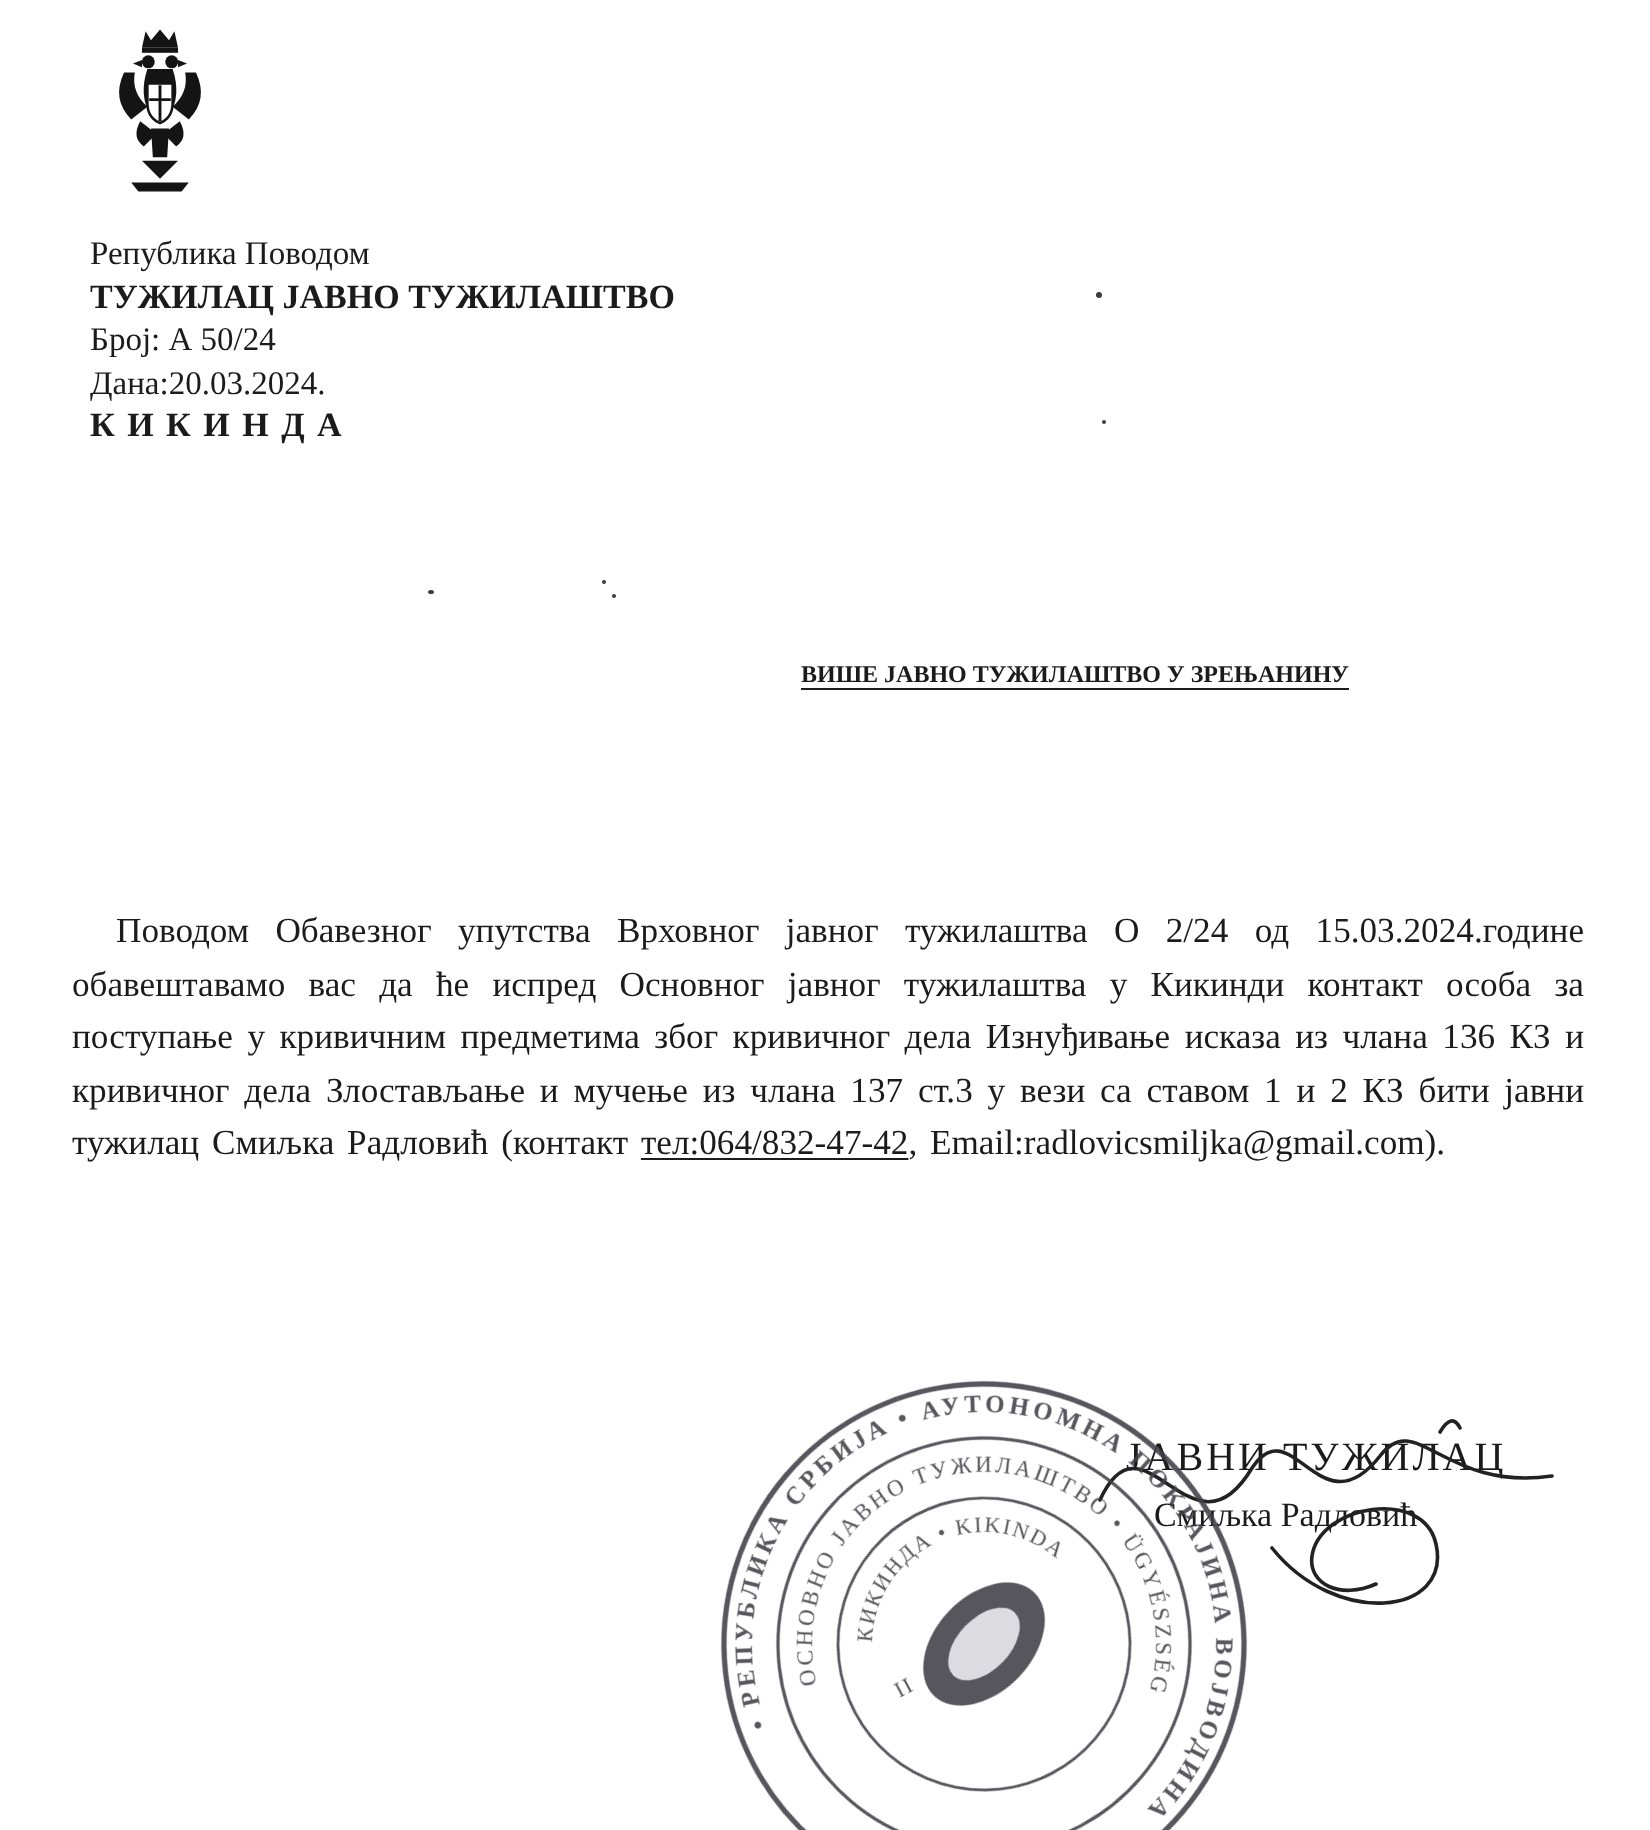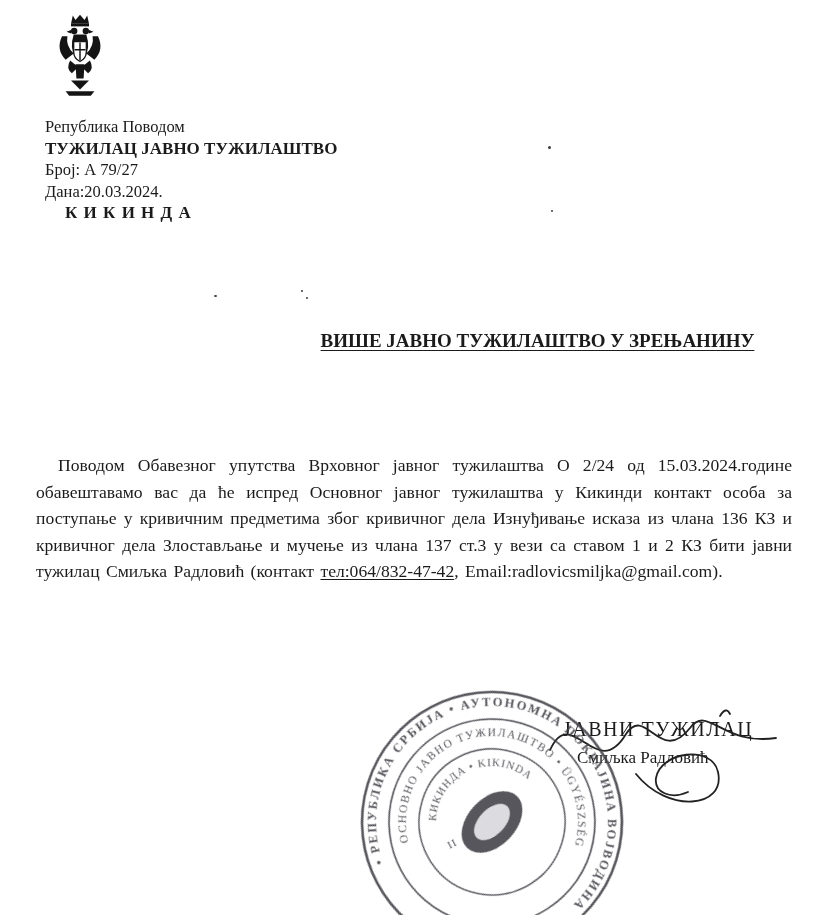--- a/index.html
+++ b/index.html
@@ -5,25 +5,25 @@
   html,body{margin:0;padding:0;}
   body{
     width:825px;height:915px;position:relative;overflow:hidden;
     background:#ffffff;color:#1b1b1b;
     font-family:"Liberation Serif","DejaVu Serif",serif;
   }
   .abs{position:absolute;}
   
   .hdr{left:45px;top:116px;line-height:21.5px;font-size:16.5px;}
   .hdr .b{font-weight:bold;font-size:17px;}
-  .hdr .city{font-weight:bold;letter-spacing:1px;margin-left:20px;}
+  .hdr .city{font-weight:bold;letter-spacing:1px;}
   
   .title{
     left:285px;top:330px;width:505px;text-align:center;
-    font-weight:bold;font-size:19px;
+    font-weight:bold;font-size:12px;
     text-decoration:underline;text-underline-offset:3px;
   }
   
   .bodytext{
     left:36px;top:452px;width:756px;
     font-size:17.6px;line-height:26.5px;
     text-align:justify;text-align-last:left;text-indent:22px;
     word-spacing:2px;
   }
   .bodytext .u{text-decoration:underline;text-underline-offset:2px;margin-top:19px;}
@@ -70,21 +70,21 @@
     <g>
       <path d="M23 33 h14 v11 q0 8 -7 11 q-7 -3 -7 -11 z" fill="#ffffff" stroke="#141414" stroke-width="1.4"></path>
       <path d="M30 34 v20 M24 42 h12" stroke="#141414" stroke-width="1.6" fill="none"></path>
     </g>
   </svg>
 </div>
 
 <div class="abs hdr">
   <div>Република Поводом</div>
   <div class="b">ТУЖИЛАЦ ЈАВНО ТУЖИЛАШТВО</div>
-  <div>Број: А 79/27</div>
+  <div>Број: А 50/24</div>
   <div>Дана:20.03.2024.</div>
   <div class="b city">К И К И Н Д А</div>
 </div>
 
 <div class="abs speck" style="left:548px;top:146px;width:3px;height:3px;"></div>
 <div class="abs speck" style="left:551px;top:210px;width:2px;height:2px;"></div>
 <div class="abs speck" style="left:214px;top:295px;width:3px;height:2px;"></div>
 <div class="abs speck" style="left:301px;top:290px;width:2px;height:2px;"></div>
 <div class="abs speck" style="left:306px;top:297px;width:2px;height:2px;"></div>
 

